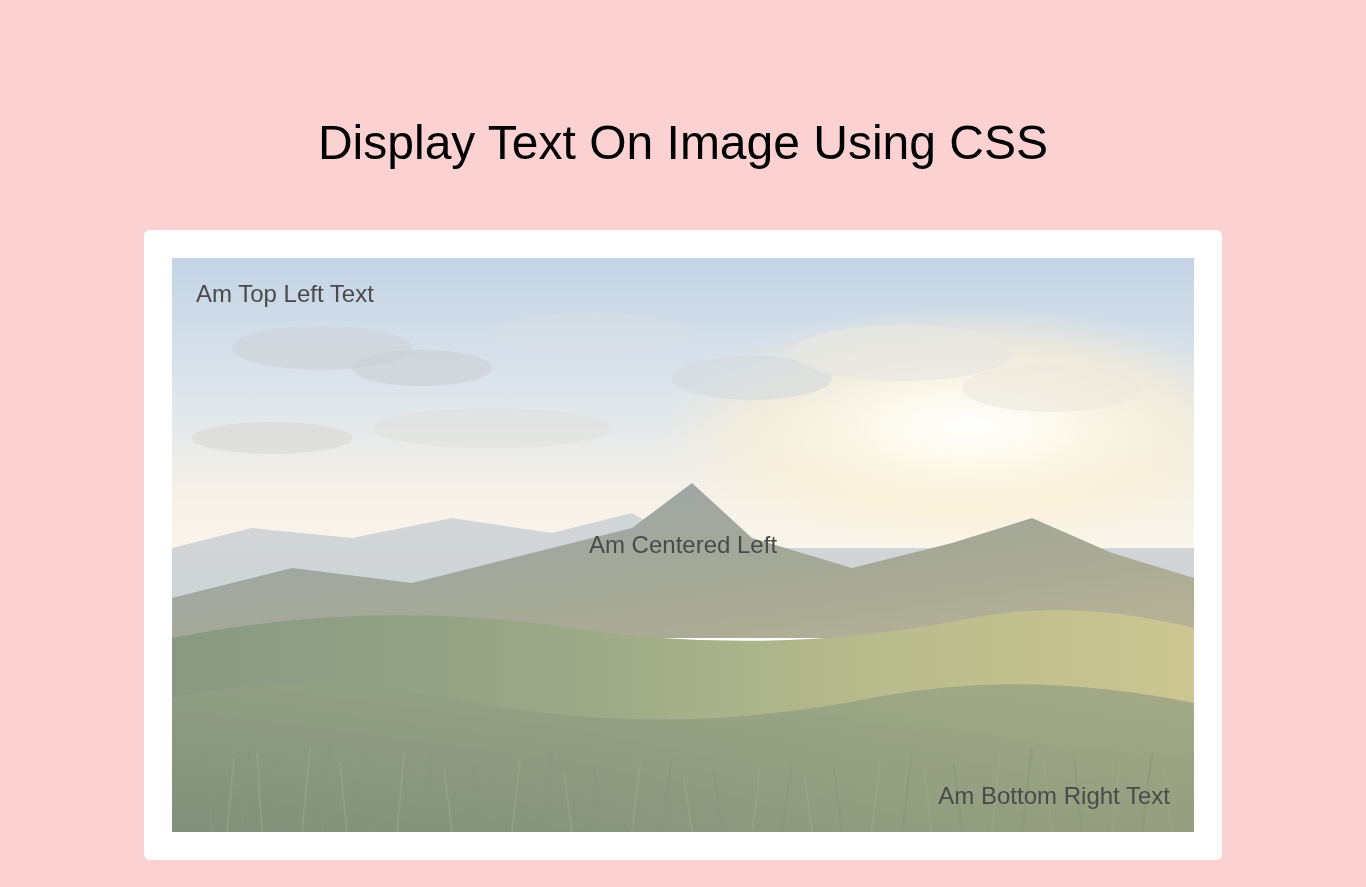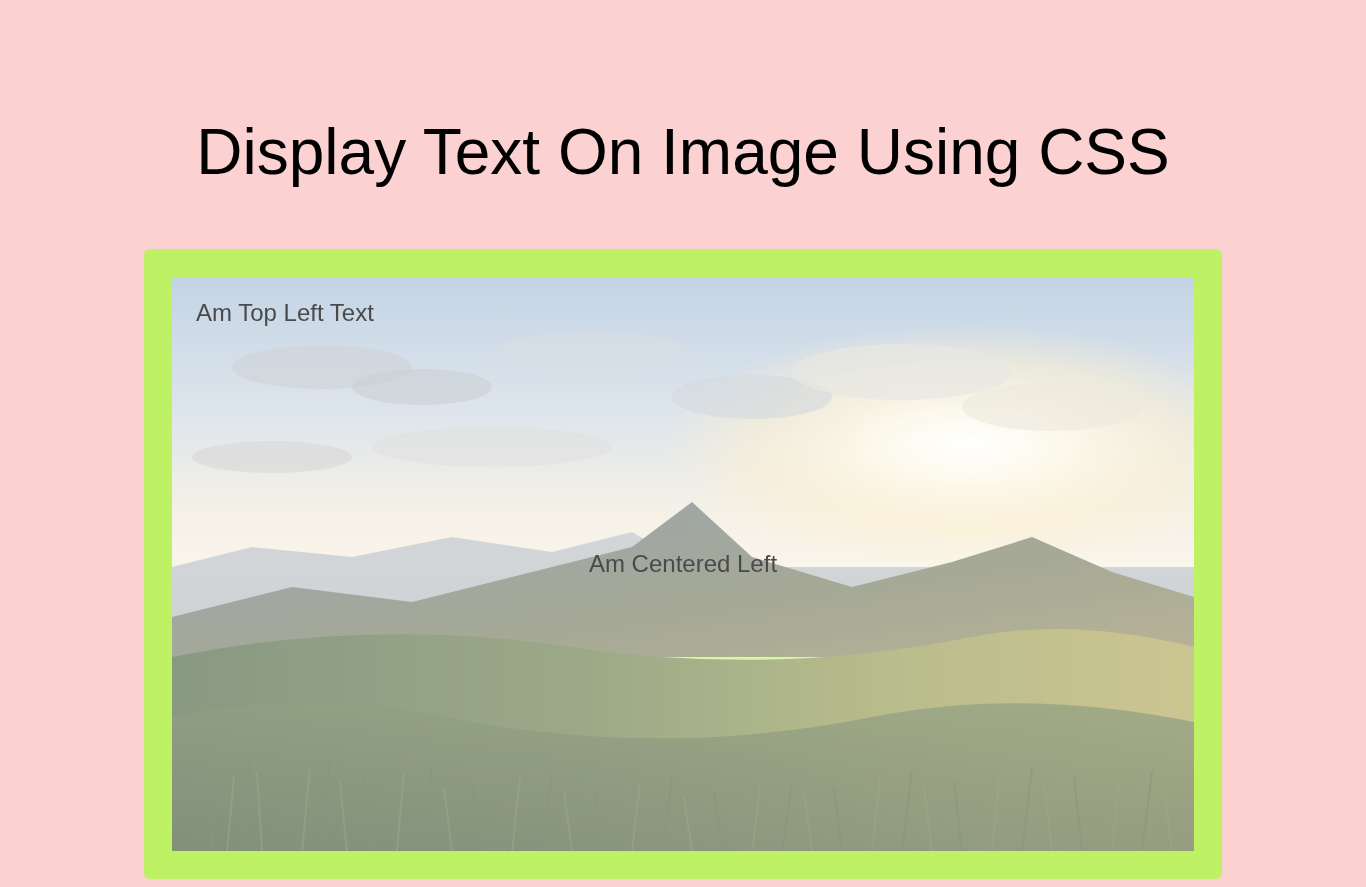--- a/index.html
+++ b/index.html
@@ -11,31 +11,31 @@
     body {
       width: 1366px;
       height: 887px;
       background-color: #fcd1d1;
       font-family: Arial, Helvetica, sans-serif;
       overflow: hidden;
     }
     
     .page-title {
       text-align: center;
-      font-size: 64px;
+      font-size: 48px;
       font-weight: normal;
       color: #000;
       padding-top: 115px;
       padding-bottom: 60px;
     }
     
     .container {
       width: 1078px;
       margin: 0 auto;
-      background-color: #bef264;
+      background-color: #ffffff;
       padding: 28px;
       border-radius: 6px;
     }
     
     .image-wrapper {
       position: relative;
       width: 100%;
       height: 574px;
       overflow: hidden;
     }
@@ -188,15 +188,16 @@
         <line x1="880" y1="574" x2="872" y2="505"></line>
         <line x1="940" y1="574" x2="948" y2="500"></line>
         <line x1="1000" y1="574" x2="992" y2="510"></line>
       </g>
     </svg>
 
     <div class="overlay"></div>
 
     <div class="text-overlay top-left">Am Top Left Text</div>
     <div class="text-overlay centered">Am Centered Left</div>
+    <div class="text-overlay bottom-right">Am Bottom Right Text</div>
 
   </div>
 </div>
 
 </body></html>

